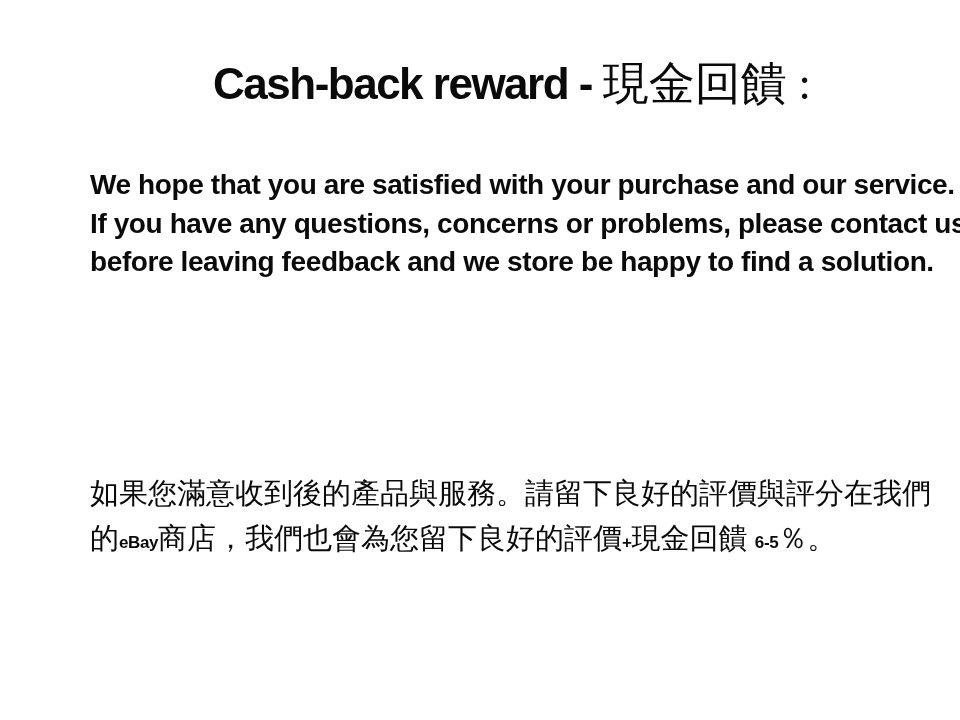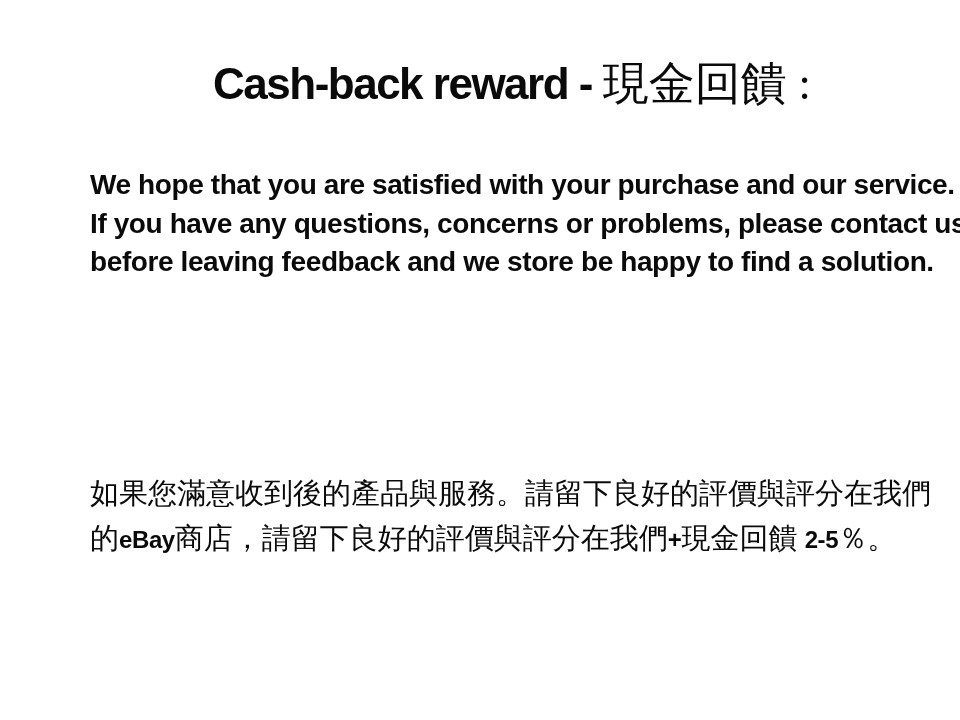--- a/index.html
+++ b/index.html
@@ -52,21 +52,21 @@
   .zh-text {
     font-family: "Liberation Serif", "DejaVu Serif", serif;
     font-weight: 400;
     font-size: 29px;
   }
   .para-zh-1 { top: 471px; line-height: 45px; }
   .para-zh-2 { top: 587px; line-height: 45px; }
   .latin-bold {
     font-family: "Liberation Sans", sans-serif;
     font-weight: 700;
-    font-size: 24px;
+    font-size: 17px;
     letter-spacing: -0.4px;
   }
   .line { white-space: nowrap; }
 </style>
 </head>
 <body>
 
 <div class="slide">
 
   <div class="title">
@@ -76,18 +76,18 @@
   <div class="para para-en-1 en-text">
     <div class="line">We hope that you are satisfied with your purchase and our service.</div>
     <div class="line">If you have any questions, concerns or problems, please contact us</div>
     <div class="line">before leaving feedback and we store be happy to find a solution.</div>
   </div>
 
 
   <div class="para para-zh-1 zh-text">
     <div class="line">如果您滿意收到後的產品與服務。請留下良好的評價與評分在我們</div>
     <div class="line">
-      <span>的</span><span class="latin-bold">eBay</span><span>商店，請留下良好的評價與評分在我們</span><span class="latin-bold">+</span><span>現金回饋 </span><span class="latin-bold">2-5</span><span>％。</span>
+      <span>的</span><span class="latin-bold">eBay</span><span>商店，我們也會為您留下良好的評價</span><span class="latin-bold">+</span><span>現金回饋 </span><span class="latin-bold">6-5</span><span>％。</span>
     </div>
   </div>
 
 
 </div>
 
 </body></html>

